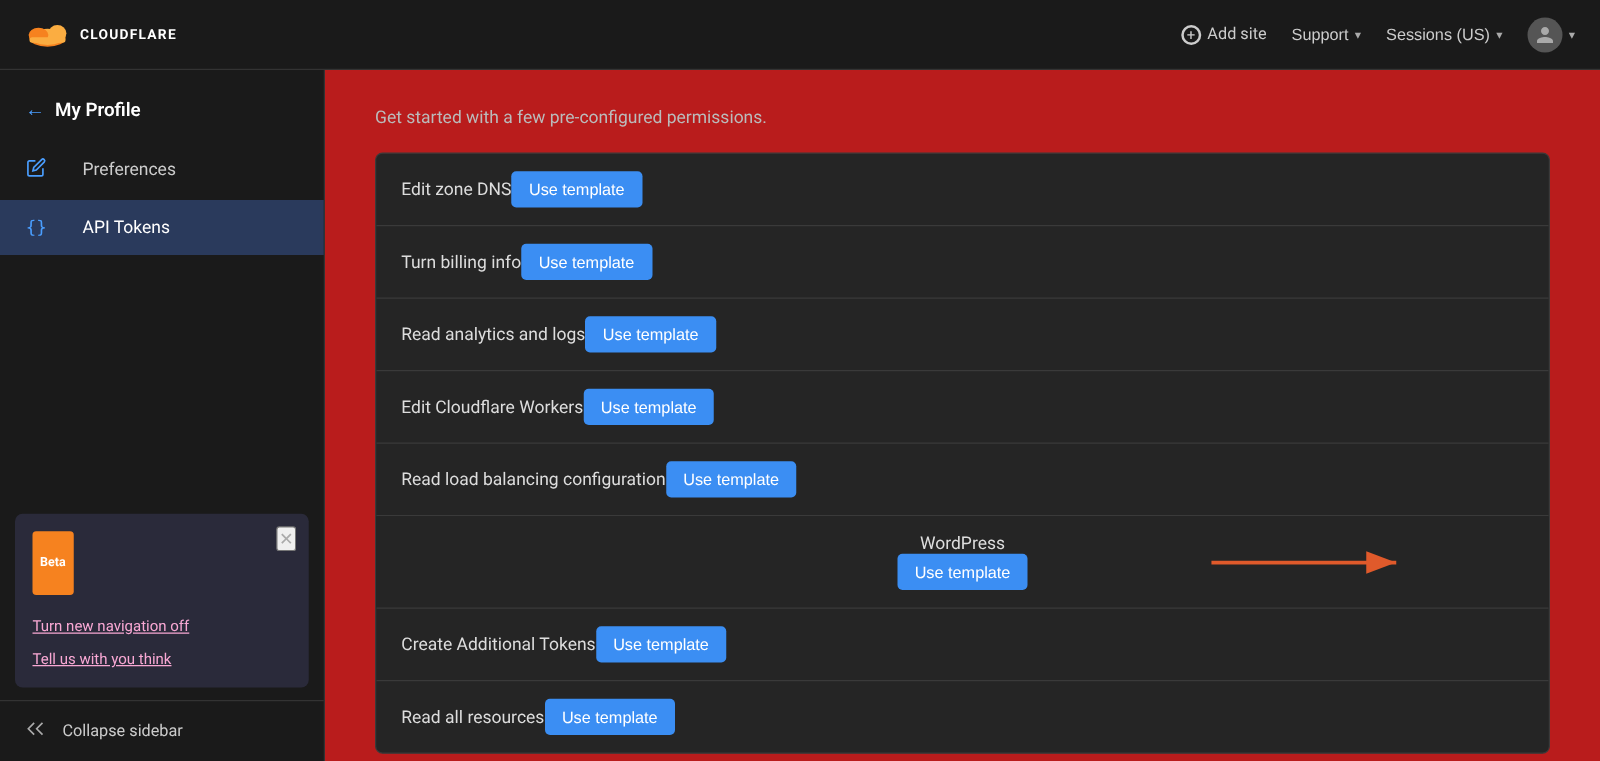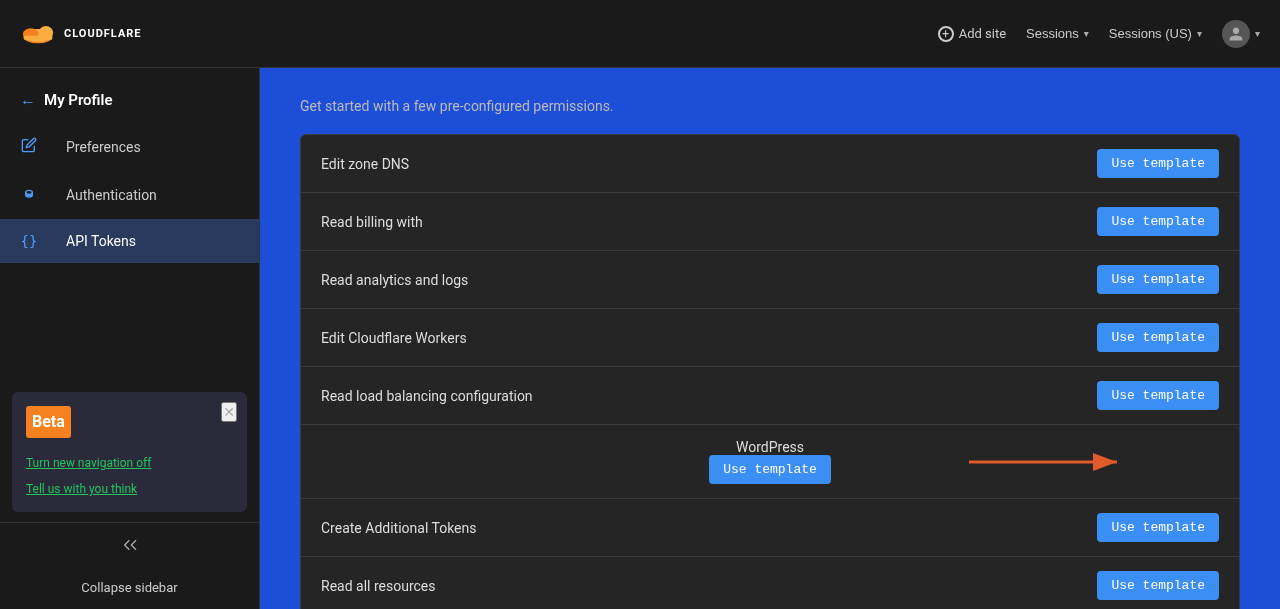--- a/index.html
+++ b/index.html
@@ -10,21 +10,21 @@
       height: 609px;
       width: 1280px;
       overflow: hidden;
       display: flex;
       flex-direction: column;
     }
 
     
     .topnav {
       background: #1a1a1a;
-      height: 68px;
+      height: 56px;
       display: flex;
       align-items: center;
       padding: 0 20px;
       border-bottom: 1px solid #333;
       flex-shrink: 0;
     }
     .topnav-logo {
       display: flex;
       align-items: center;
       gap: 8px;
@@ -151,82 +151,80 @@
       border-radius: 6px;
       padding: 14px;
       position: relative;
       font-size: 12px;
       color: #ccc;
       line-height: 1.5;
     }
     .beta-badge {
       background: #f6821f;
       color: #fff;
-      font-size: 16px;
+      font-size: 10px;
       font-weight: 700;
-      padding: 4px 6px;
+      padding: 18px 6px;
       border-radius: 3px;
       display: inline-block;
       margin-bottom: 8px;
     }
     .beta-close {
       position: absolute;
       top: 10px;
       right: 10px;
       color: #aaa;
       cursor: pointer;
       font-size: 14px;
     }
     .beta-link {
       display: block;
-      color: #22c55e;
+      color: #f9a8d4;
       text-decoration: underline;
       margin-top: 8px;
       cursor: pointer;
       font-size: 12px;
     }
 
     
     .sidebar-footer {
       padding: 14px 20px;
       border-top: 1px solid #333;
       display: flex;
       align-items: center;
-      gap: 24px;
+      gap: 14px;
       color: #ccc;
       font-size: 13px;
       cursor: pointer;
-      flex-direction: column;
     }
 
     
     .content {
       flex: 1;
-      background: #1d4ed8;
+      background: #b91c1c;
       overflow-y: auto;
       padding: 30px 40px;
     }
     .content-intro {
       font-size: 14px;
       color: #bbb;
       margin-bottom: 20px;
     }
 
     
     .template-table {
       background: #252525;
       border: 1px solid #3a3a3a;
       border-radius: 6px;
       overflow: hidden;
       margin-bottom: 30px;
     }
     .template-row {
       display: flex;
       align-items: center;
-      justify-content: space-between;
       padding: 14px 20px;
       border-bottom: 1px solid #3a3a3a;
       position: relative;
     }
     .template-row:last-child {
       border-bottom: none;
     }
     .template-row-name {
       font-size: 14px;
       color: #ddd;
@@ -237,21 +235,20 @@
     }
     .use-template-btn {
       background: #3b8ef3;
       color: #fff;
       border: none;
       padding: 7px 14px;
       border-radius: 4px;
       font-size: 13px;
       cursor: pointer;
       white-space: nowrap;
-      font-family: Liberation Mono, monospace;
     }
 
     
     .content::-webkit-scrollbar { width: 6px; }
     .content::-webkit-scrollbar-track { background: #1e1e1e; }
     .content::-webkit-scrollbar-thumb { background: #444; border-radius: 3px; }
   </style>
 </head>
 <body>
 
@@ -266,21 +263,21 @@
       <rect x="10" y="35" width="80" height="12" rx="6" fill="#fbad41"></rect>
     </svg>
     <div class="logo-text">CLOUDFLARE</div>
   </div>
   <div class="topnav-right">
     <div class="add-site-btn">
       <div class="plus-circle">+</div>
       <span>Add site</span>
     </div>
     <button class="topnav-btn">
-      <span>Sessions</span>
+      <span>Support</span>
       <span class="chevron-down">▾</span>
     </button>
     <button class="topnav-btn">
       <span>Sessions (US)</span>
       <span class="chevron-down">▾</span>
     </button>
     <button class="topnav-btn">
       <div class="user-avatar">
         <svg width="16" height="16" viewBox="0 0 24 24" fill="#aaa">
             <path d="M12 12c2.7 0 4.8-2.1 4.8-4.8S14.7 2.4 12 2.4 7.2 4.5 7.2 7.2 9.3 12 12 12zm0 2.4c-3.2 0-9.6 1.6-9.6 4.8v2.4h19.2v-2.4c0-3.2-6.4-4.8-9.6-4.8z"></path>
@@ -304,30 +301,20 @@
       <div class="sidebar-item">
         <span class="icon">
           <svg width="16" height="16" viewBox="0 0 24 24" fill="none" stroke="#4a9eff" stroke-width="2">
               <path d="M11 4H4a2 2 0 0 0-2 2v14a2 2 0 0 0 2 2h14a2 2 0 0 0 2-2v-7"></path>
               <path d="M18.5 2.5a2.121 2.121 0 0 1 3 3L12 15l-4 1 1-4 9.5-9.5z"></path>
             </svg>
         </span>
         <span>Preferences</span>
       </div>
 
-      <div class="sidebar-item">
-        <span class="icon">
-          <svg width="16" height="16" viewBox="0 0 24 24" fill="none" stroke="#4a9eff" stroke-width="2">
-              <ellipse cx="12" cy="11" rx="5" ry="3"></ellipse>
-              <path d="M7 11v2c0 1.657 2.239 3 5 3s5-1.343 5-3v-2"></path>
-              <path d="M7 13v2c0 1.657 2.239 3 5 3s5-1.343 5-3v-2"></path>
-            </svg>
-        </span>
-        <span>Authentication</span>
-      </div>
 
       <div class="sidebar-item active">
         <span class="icon" style="font-size:14px; font-family:monospace; color:#4a9eff;">{}</span>
         <span>API Tokens</span>
       </div>
 
     </div>
 
     <div class="beta-card">
       <div class="beta-badge">Beta</div>
@@ -351,21 +338,21 @@
     <p class="content-intro">Get started with a few pre-configured permissions.</p>
 
     <div class="template-table">
 
       <div class="template-row">
         <span class="template-row-name">Edit zone DNS</span>
         <button class="use-template-btn">Use template</button>
       </div>
 
       <div class="template-row">
-        <span class="template-row-name">Read billing with</span>
+        <span class="template-row-name">Turn billing info</span>
         <button class="use-template-btn">Use template</button>
       </div>
 
       <div class="template-row">
         <span class="template-row-name">Read analytics and logs</span>
         <button class="use-template-btn">Use template</button>
       </div>
 
       <div class="template-row">
         <span class="template-row-name">Edit Cloudflare Workers</span>

